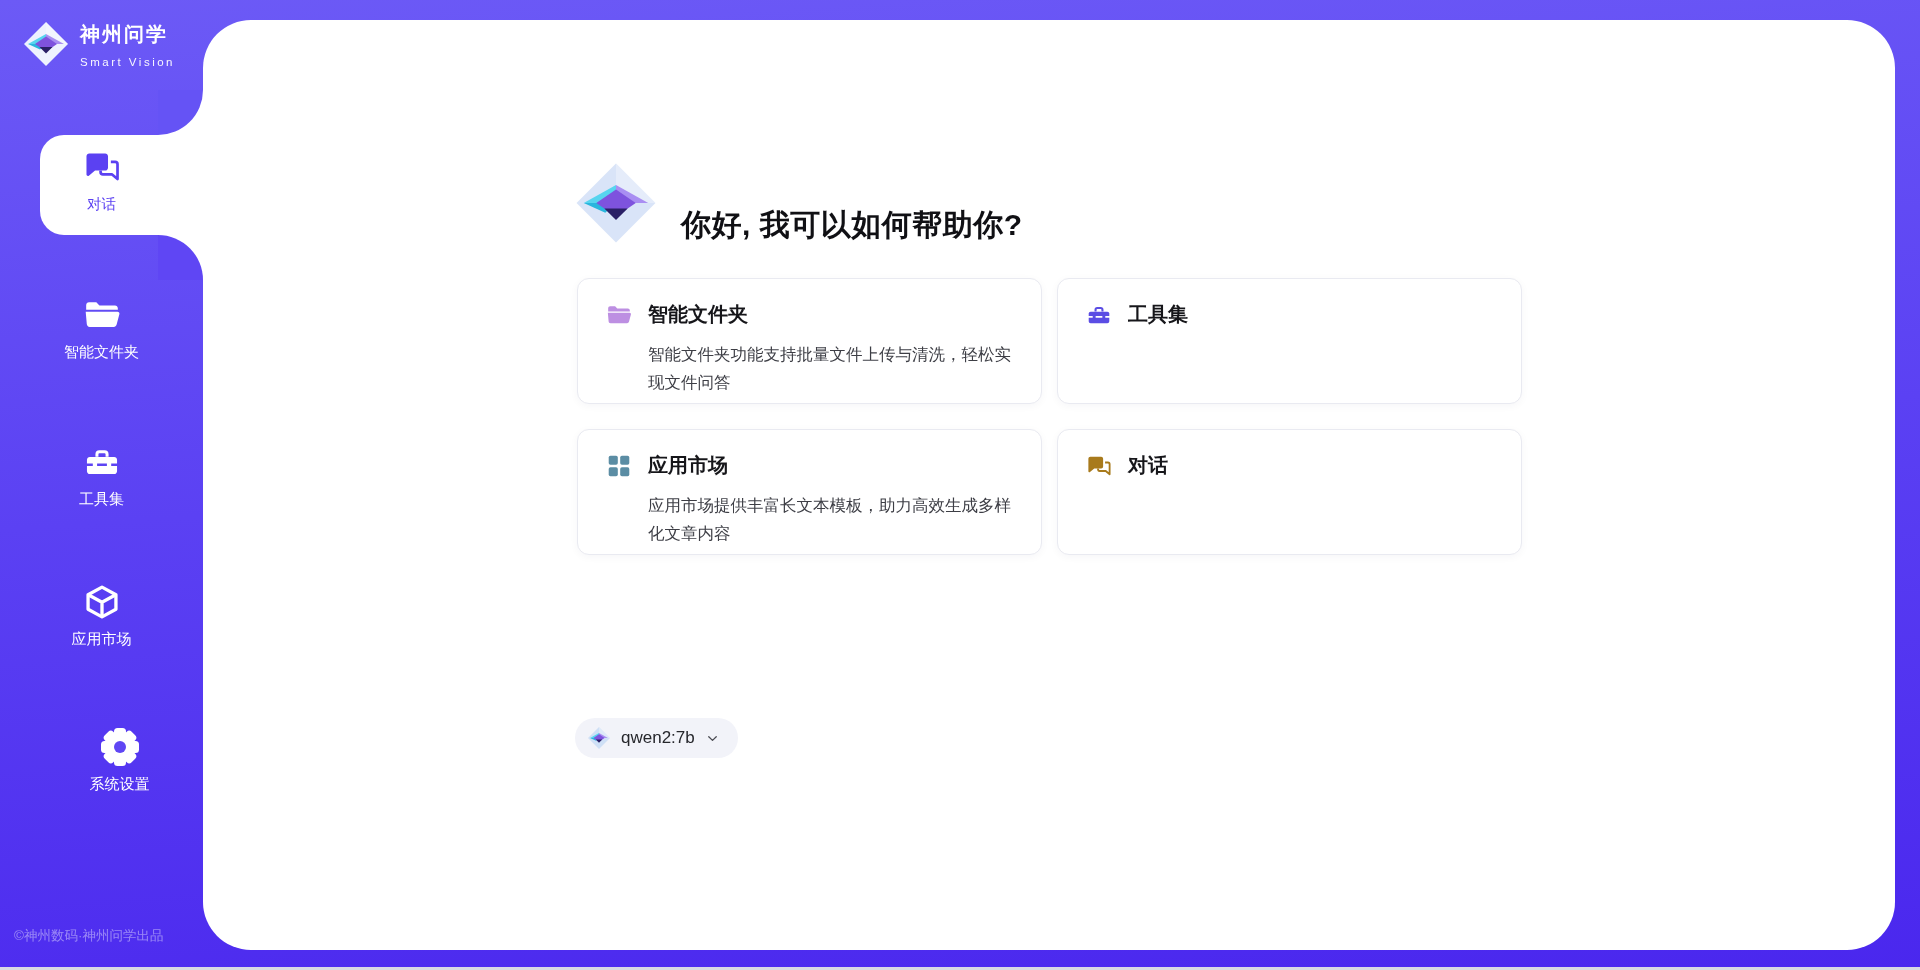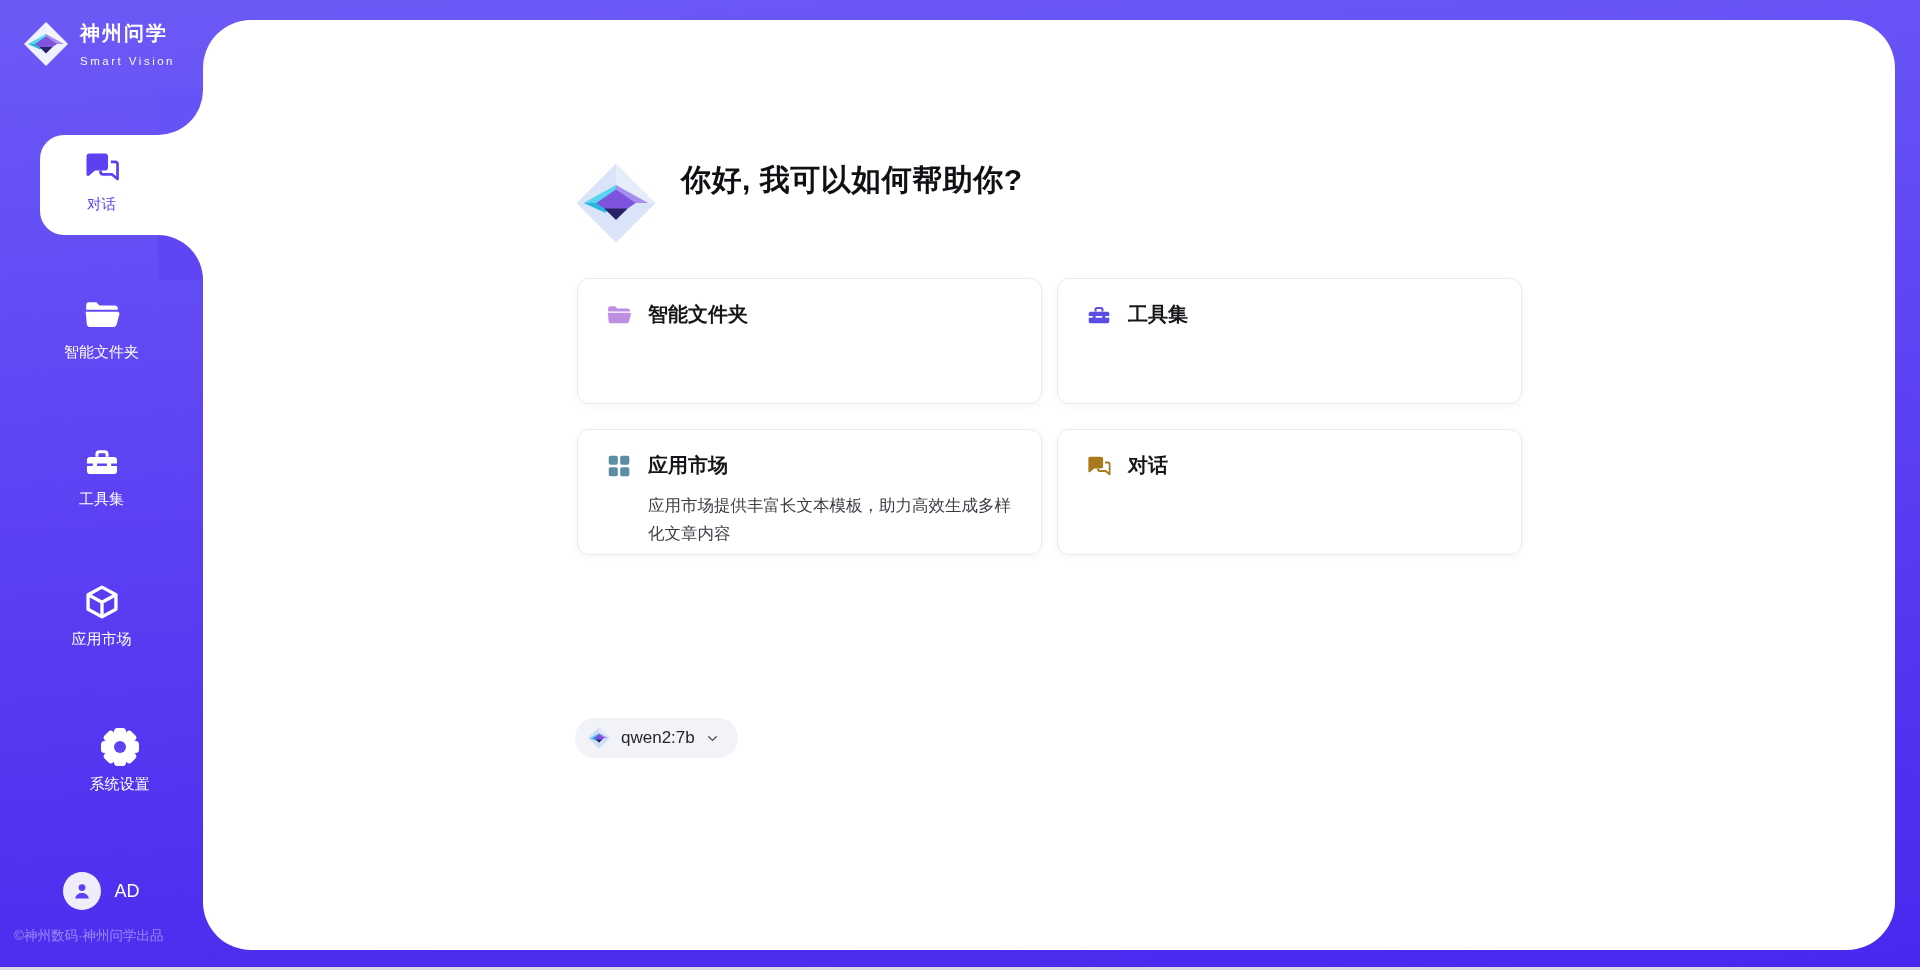--- a/index.html
+++ b/index.html
@@ -7,21 +7,21 @@
   body { font-family:"Liberation Sans","DejaVu Sans",sans-serif; }
 
   .stage{ position:relative; width:1920px; height:970px;
           background:linear-gradient(176deg,var(--sidebar_top,#6c5af6) 0%, #5b41f3 48%, var(--sidebar_bottom,#4a27ee) 100%); }
 
   
   .bottom-strip{ position:absolute; left:0; right:0; bottom:0; height:3px; background:#d8d9e3; }
 
   
   .sidebar{ position:absolute; left:0; top:0; width:203px; height:967px; color:#fff; }
-  .brand{ position:absolute; left:22px; top:20px; display:flex; gap:10px; }
+  .brand{ position:absolute; left:22px; top:20px; display:flex; align-items:center; gap:10px; }
   .brand svg{ width:48px; height:48px; --dm-outer:#eef2fe; }
   .brand-name{ font-size:20px; font-weight:700; letter-spacing:2px; }
   .brand-sub{ font-size:11.5px; letter-spacing:2.5px; margin-top:8px; opacity:.95; }
 
   .active-tab{ position:absolute; left:40px; top:135px; width:163px; height:100px;
                background:#fff; border-radius:24px 0 0 24px; }
   .scoop{ position:absolute; left:158px; width:45px; height:45px; background:#fff; }
   .scoop.top{ top:90px; } .scoop.bottom{ top:235px; }
   .scoop i{ display:block; width:100%; height:100%; }
   .scoop.top i{ background:#6553f5; border-radius:0 0 100% 0; }
@@ -50,21 +50,21 @@
            align-items:center; justify-content:center; }
   .avatar svg{ width:24px; height:24px; color:var(--accent,#5b41f2); }
   .user-initials{ font-size:18px; color:#fff; }
 
   .copyright{ position:absolute; left:14px; top:927px; font-size:13.5px; color:rgba(255,255,255,.42);text-align:right; }
 
   
   .content{ position:absolute; left:203px; top:20px; width:1692px; height:930px;
             background:#fff; border-radius:48px; }
 
-  .greeting{ position:absolute; left:370px; top:140px; display:flex; align-items:flex-start; gap:22px; }
+  .greeting{ position:absolute; left:370px; top:140px; display:flex; align-items:flex-end; gap:22px; }
   .greeting svg{ width:86px; height:86px; --dm-outer:#d9e4f8; }
   .greeting h1{ font-size:30px; font-weight:700; color:#101014; letter-spacing:.5px; }
 
   .card{ position:absolute; width:465px; height:126px; background:#fff;
          border:1px solid var(--card_border,#e9eaf1); border-radius:12px;
          box-shadow:0 2px 8px rgba(30,30,80,.04); cursor:pointer; padding:22px 28px 0 28px; }
   .c1{ left:374px; top:258px; } .c2{ left:854px; top:258px; }
   .c3{ left:374px; top:409px; } .c4{ left:854px; top:409px; }
   .card-head{ display:flex; align-items:center; gap:16px; }
   .card-head svg{ width:26px; height:26px; flex:0 0 26px; }
@@ -233,48 +233,41 @@
         <b></b>
           <b class="r45"></b>
           <b class="r90"></b>
           <b class="r135"></b>
           <i></i>
           <u></u>
       </span>
       <span class="nlabel">系统设置</span>
     </div>
 
-    <div class="user-row">
-      <span class="avatar">
-        <svg viewBox="0 0 24 24">
-            <use href="#def-person"></use>
-          </svg>
-      </span>
-      <span class="user-initials">AD</span>
-    </div>
 
     <div class="copyright">©神州数码·神州问学出品</div>
   </aside>
 
   <main class="content">
 
     <div class="greeting">
       <svg class="dm-icon" viewBox="0 0 48 48">
           <use href="#def-diamond"></use>
         </svg>
       <h1>你好, 我可以如何帮助你?</h1>
     </div>
 
     <div class="card c1">
       <div class="card-head">
         <svg viewBox="0 0 24 24" style="color:var(--folder_card_icon,#bd8fe2)">
             <use href="#def-folder"></use>
           </svg>
         <span class="card-title">智能文件夹</span>
       </div>
+      <div class="card-desc">智能文件夹功能支持批量文件上传与清洗，轻松实现文件问答</div>
     </div>
 
     <div class="card c2">
       <div class="card-head">
         <svg viewBox="0 0 24 24" style="color:var(--toolbox_card_icon,#5b4de4)">
             <use href="#def-toolbox"></use>
           </svg>
         <span class="card-title">工具集</span>
       </div>
     </div>

